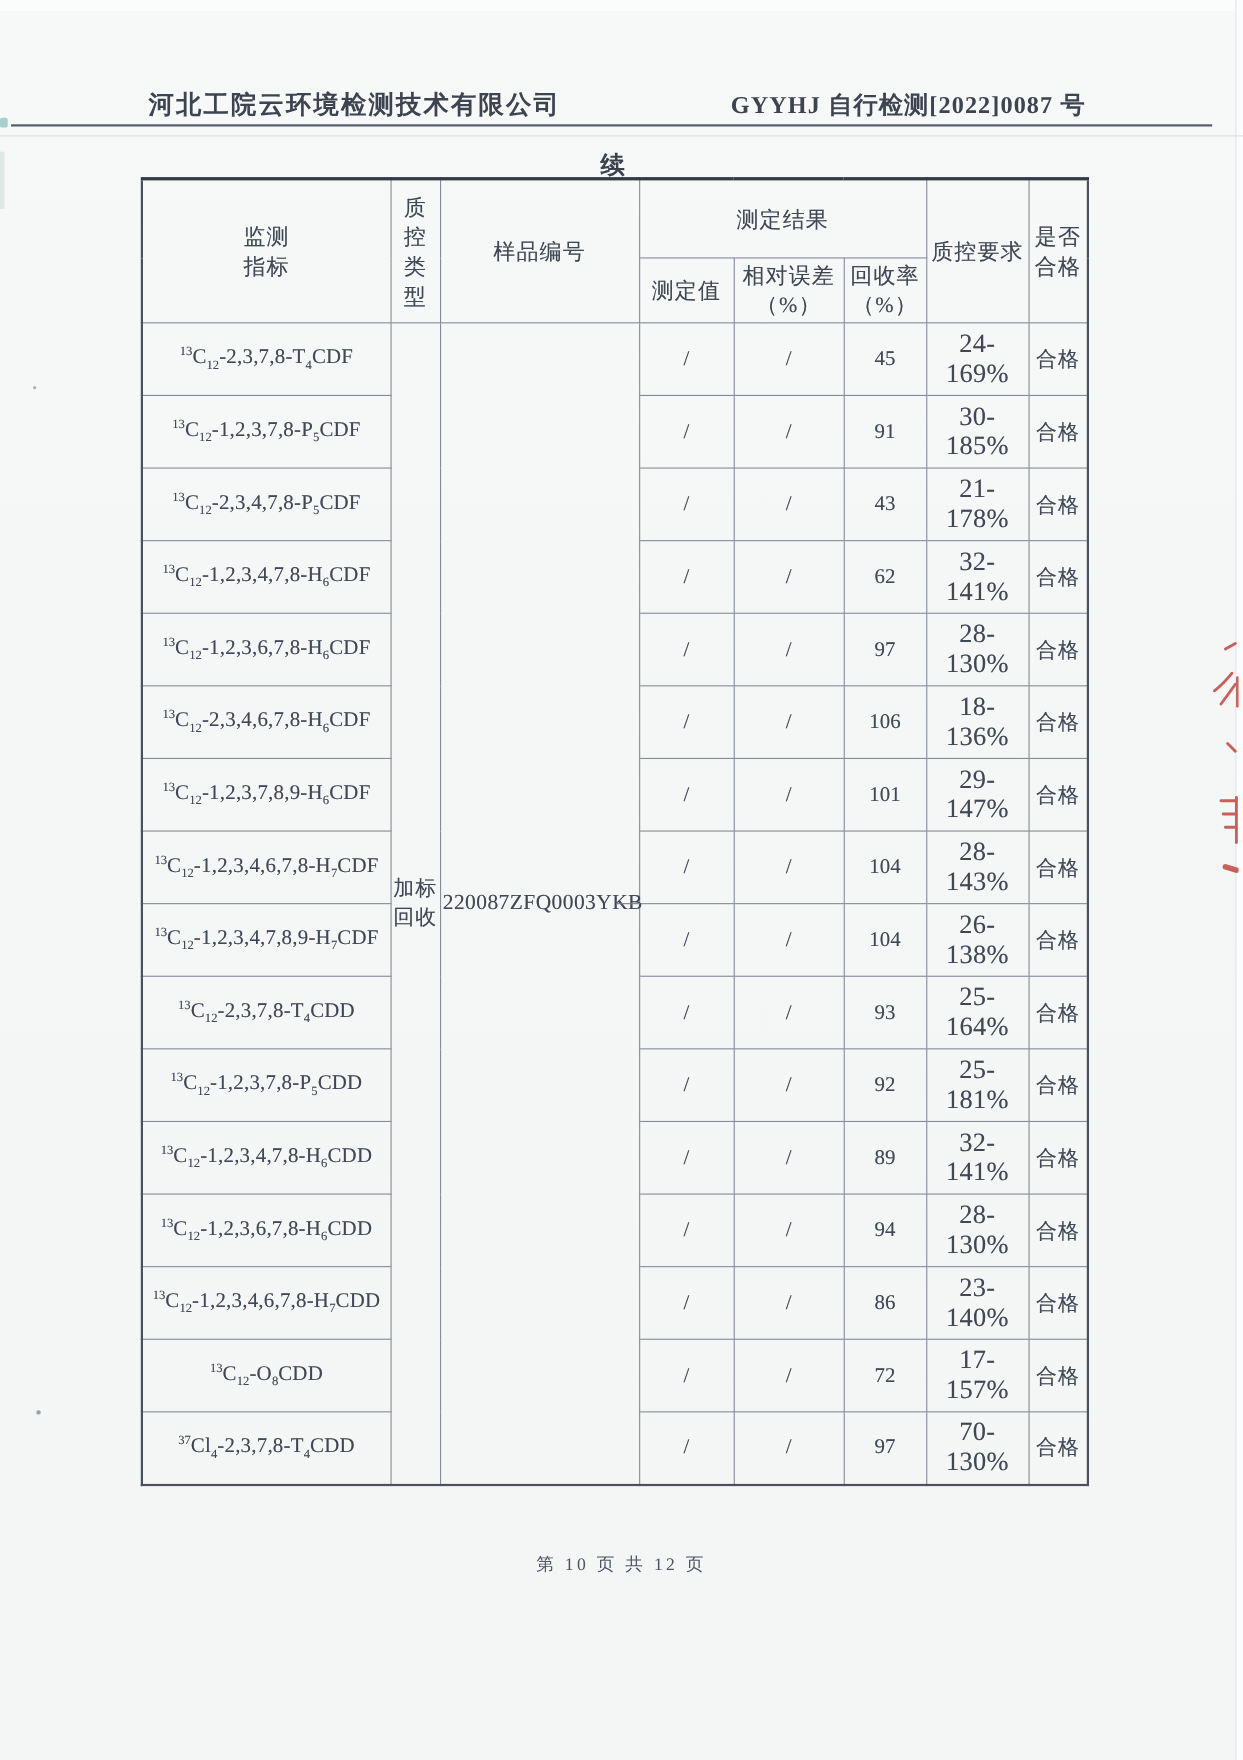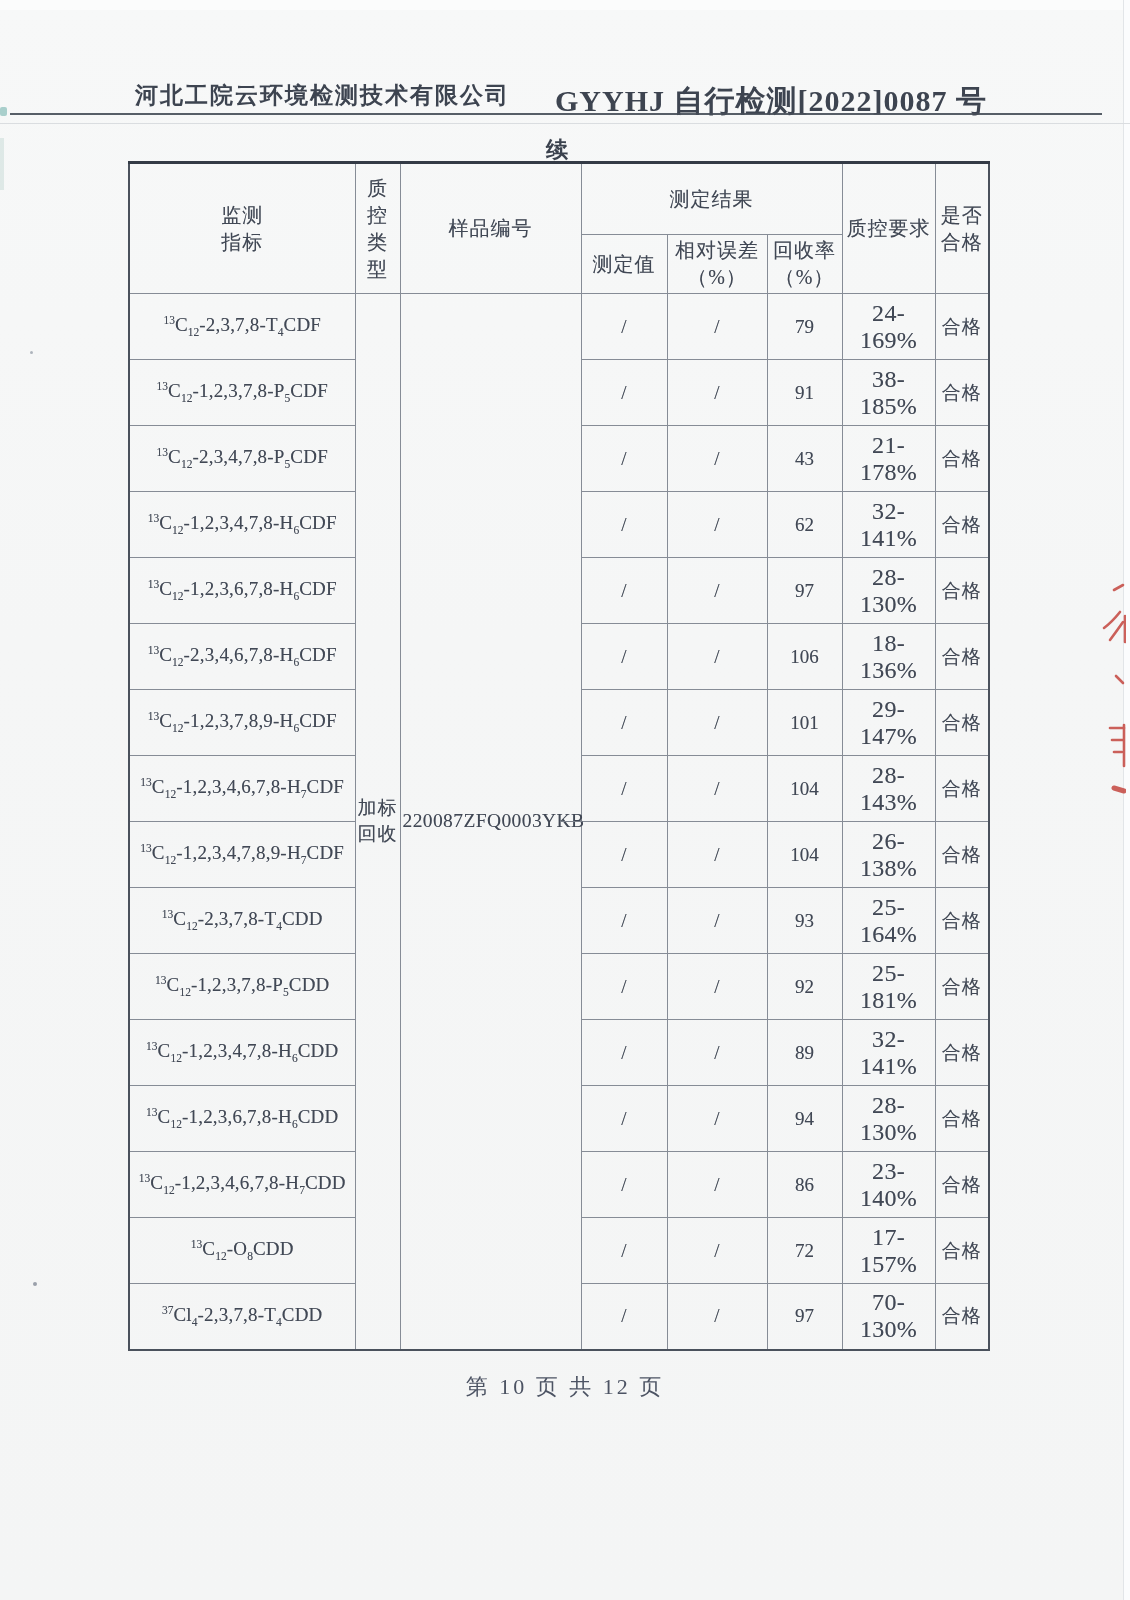--- a/index.html
+++ b/index.html
@@ -12,21 +12,21 @@
   
   .top-strip{position:absolute;left:0;top:0;width:100%;height:10px;background:rgba(255,255,255,.55);}
   .right-band{position:absolute;right:0;top:0;width:6px;height:100%;background:#fbfcfd;border-left:1px solid #e2e5e8;}
   .left-edge-smudge{position:absolute;left:0;top:138px;width:4px;height:52px;background:#c6d9d6;opacity:.5;}
   .teal-speck{position:absolute;left:0;top:107px;width:7px;height:9px;background:#8fc2bd;opacity:.75;border-radius:2px;}
   .speck{position:absolute;border-radius:50%;}
   .speck-a{left:30px;top:351px;width:3px;height:3px;background:#aeb4bc;}
   .speck-b{left:33px;top:1282px;width:4px;height:4px;background:#9aa0aa;}
   
   .hdr-company{position:absolute;left:135px;top:80px;font-size:23px;font-weight:600;letter-spacing:2px;color:#3d4450;}
-  .hdr-docno{position:absolute;right:143px;top:81px;font-size:30px;font-weight:600;letter-spacing:1px;color:#3d4450;}
+  .hdr-docno{position:absolute;right:143px;top:81px;font-size:22px;font-weight:600;letter-spacing:1px;color:#3d4450;}
   .hdr-rule{position:absolute;left:10px;right:28px;top:113px;height:2px;background:#454c57;opacity:.9;}
   .hdr-rule-soft{position:absolute;left:0;right:0;top:123px;height:1px;background:#dadde0;}
   
   .title-row{position:absolute;left:128px;top:135px;width:860px;display:flex;justify-content:center;gap:52px;
     font-size:22px;font-weight:600;letter-spacing:2px;color:#3b424e;}
   
   table.qc{position:absolute;left:128px;top:161px;width:860px;border-collapse:collapse;table-layout:fixed;
     border:2px solid #4a515c;border-top:3px solid #343b46;}
   table.qc th,table.qc td{
     border:1px solid #868c96;text-align:center;vertical-align:middle;padding:0 2px;
@@ -39,22 +39,22 @@
   td.indicator sup,td.indicator sub{font-size:11.5px;letter-spacing:0;}
   td.num{font-size:19px;}
   td.req{font-size:24px;letter-spacing:.3px;}
   td.qual{font-size:19px;letter-spacing:1px;}
   td.qc-type-cell{font-size:19px;letter-spacing:1px;}
   td.sample-cell{font-size:19.5px;letter-spacing:.4px;position:relative;}
   .artifact{position:absolute;right:-1px;top:50%;width:22px;height:1px;background:#7b818b;}
   
   .stamp-frag{position:absolute;right:4px;top:582px;}
   
-  .footer{position:absolute;left:0;top:1372px;width:100%;text-align:center;
-    font-size:22px;letter-spacing:3px;color:#4c5363;}
+  .footer{position:absolute;left:0;top:1412px;width:100%;text-align:center;
+    font-size:16px;letter-spacing:3px;color:#4c5363;}
 </style>
 </head>
 <body>
 
 <div class="page">
 
   <div class="top-strip"></div>
   <div class="right-band"></div>
   <div class="teal-speck"></div>
   <div class="left-edge-smudge"></div>
@@ -102,30 +102,30 @@
       </tr>
     </thead>
     <tbody>
         <tr>
       <td class="indicator"><sup>13</sup>C<sub>12</sub>-2,3,7,8-T<sub>4</sub>CDF</td>
           <td rowspan="16" class="qc-type-cell">加标
 回收</td>
           <td rowspan="16" class="sample-cell">220087ZFQ0003YKB<span class="artifact"></span></td>
       <td class="num">/</td>
       <td class="num">/</td>
-      <td class="num">79</td>
+      <td class="num">45</td>
       <td class="req">24-169%</td>
       <td class="qual">合格</td>
     </tr>
         <tr>
       <td class="indicator"><sup>13</sup>C<sub>12</sub>-1,2,3,7,8-P<sub>5</sub>CDF</td>
       <td class="num">/</td>
       <td class="num">/</td>
       <td class="num">91</td>
-      <td class="req">38-185%</td>
+      <td class="req">30-185%</td>
       <td class="qual">合格</td>
     </tr>
         <tr>
       <td class="indicator"><sup>13</sup>C<sub>12</sub>-2,3,4,7,8-P<sub>5</sub>CDF</td>
       <td class="num">/</td>
       <td class="num">/</td>
       <td class="num">43</td>
       <td class="req">21-178%</td>
       <td class="qual">合格</td>
     </tr>

